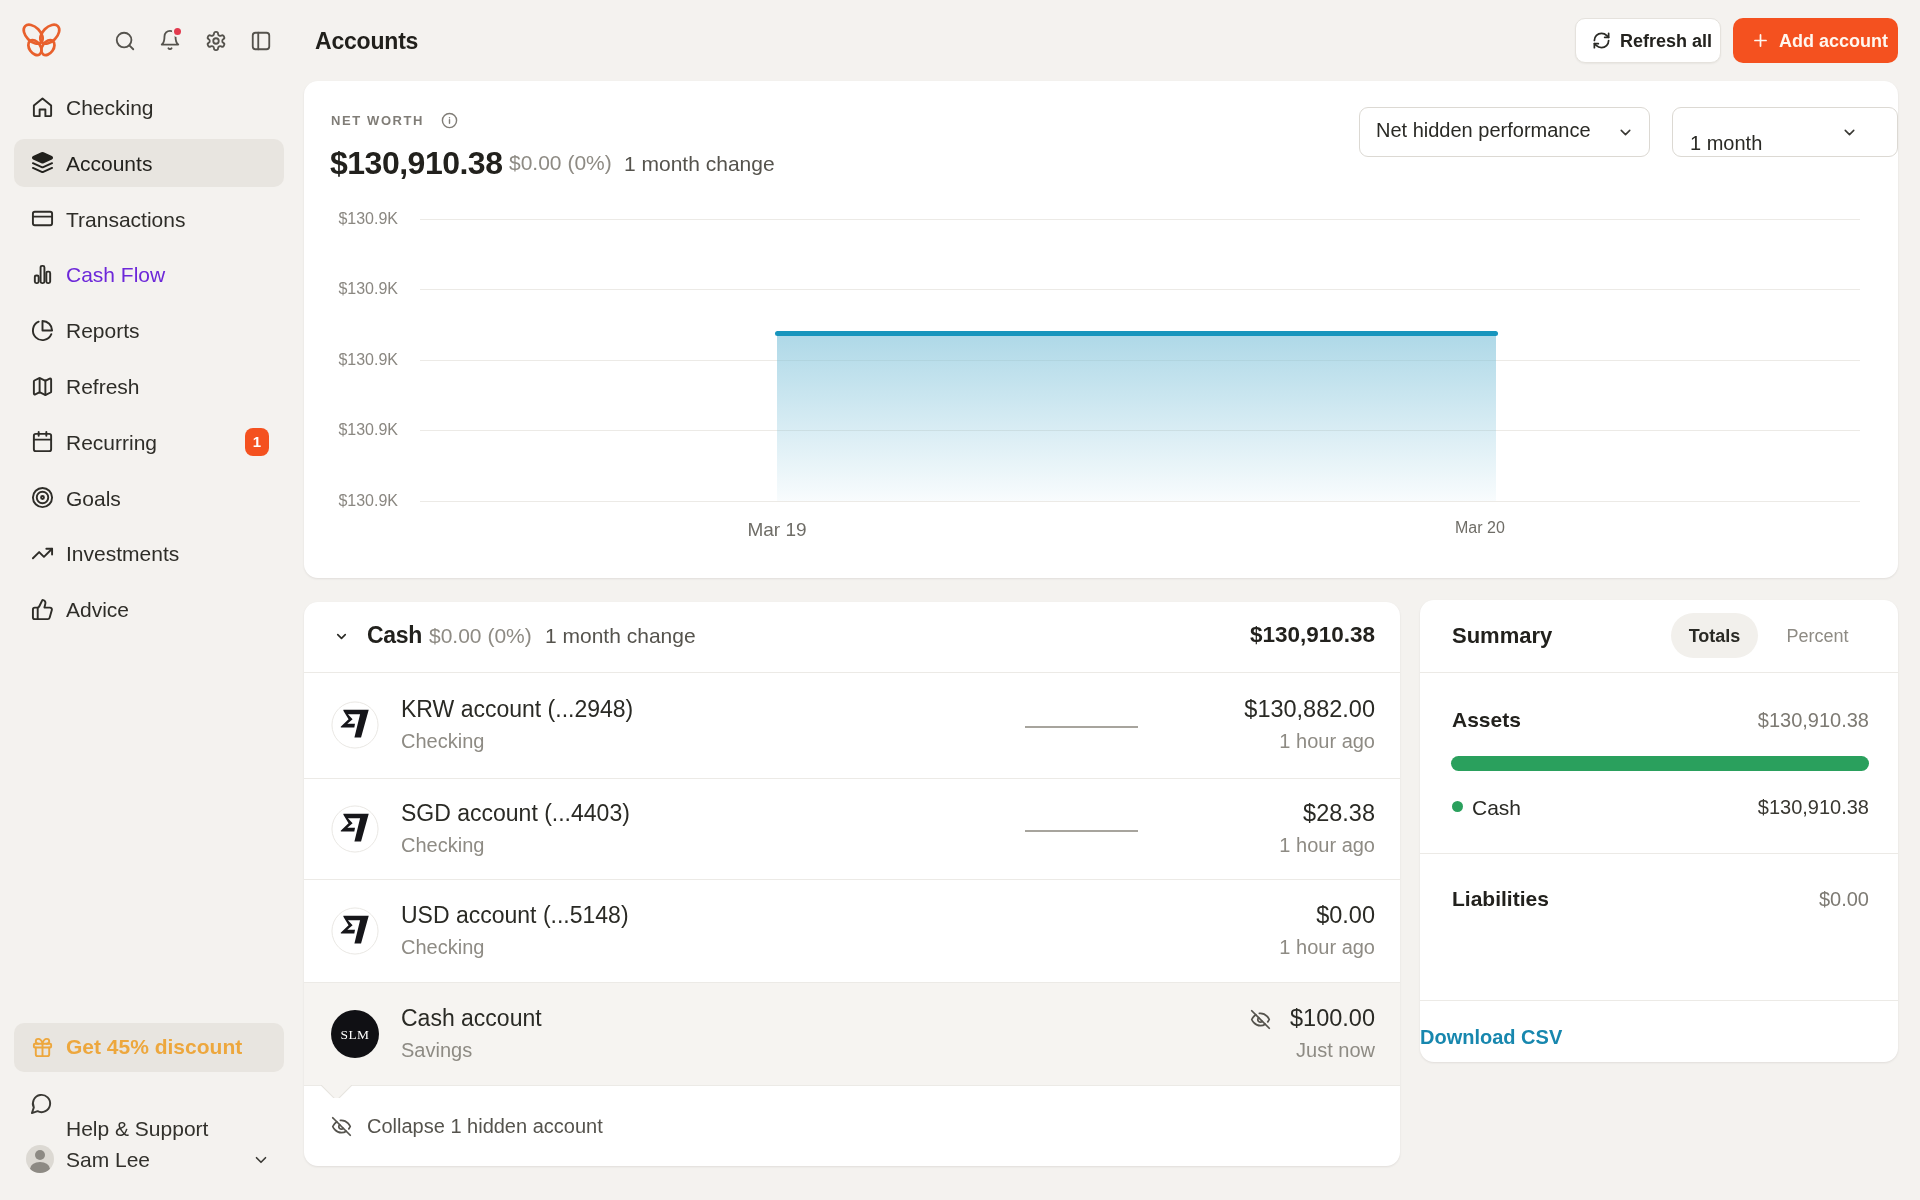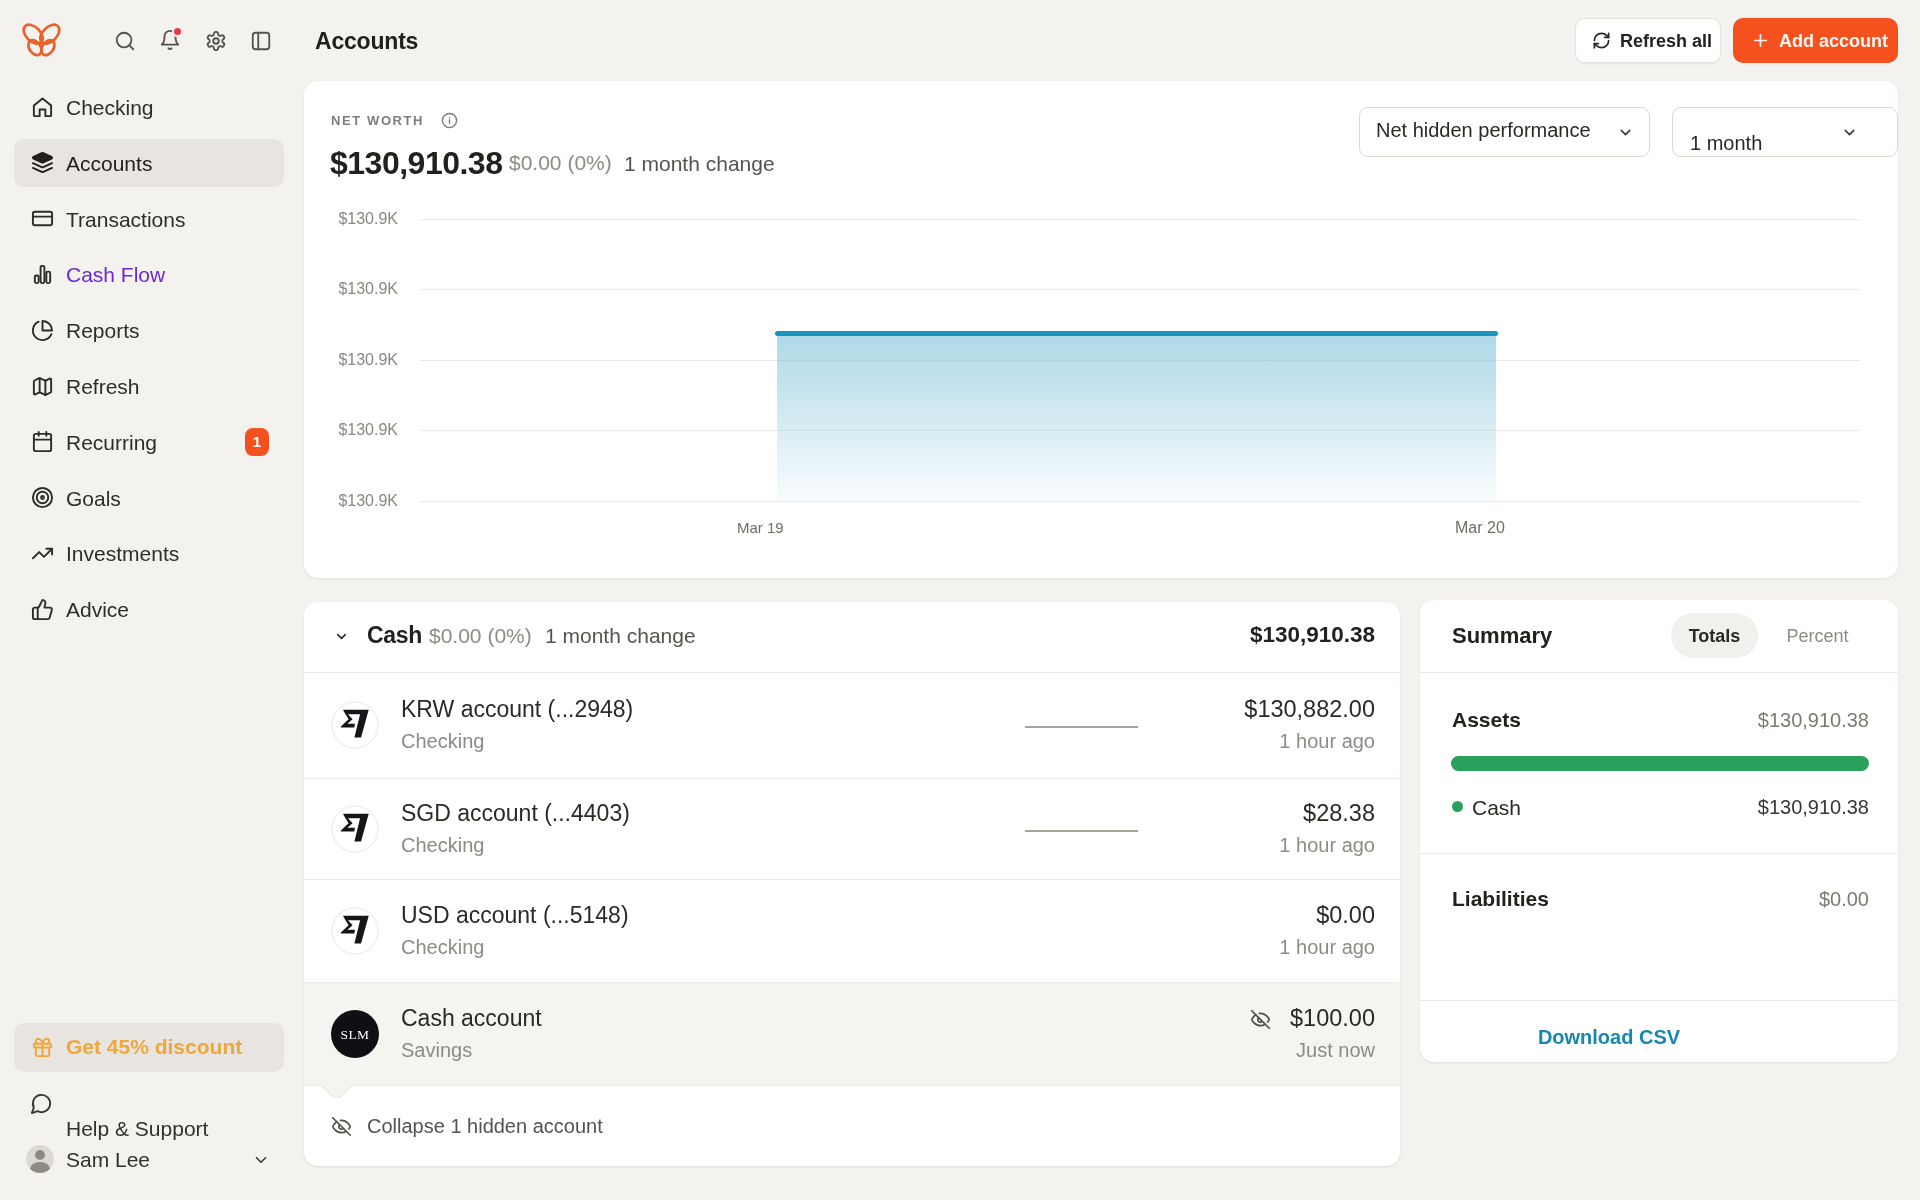--- a/index.html
+++ b/index.html
@@ -170,21 +170,21 @@
     <div class="abs r" style="left:298px;top:280px;width:100px;font-size:16px;color:#8a8781;">$130.9K</div>
     <div class="abs" style="left:420px;top:360px;width:1440px;height:1px;background:#eceae6;"></div>
     <div class="abs r" style="left:298px;top:351px;width:100px;font-size:16px;color:#8a8781;">$130.9K</div>
     <div class="abs" style="left:420px;top:430px;width:1440px;height:1px;background:#eceae6;"></div>
     <div class="abs r" style="left:298px;top:421px;width:100px;font-size:16px;color:#8a8781;">$130.9K</div>
     <div class="abs" style="left:420px;top:501px;width:1440px;height:1px;background:#eceae6;"></div>
     <div class="abs r" style="left:298px;top:492px;width:100px;font-size:16px;color:#8a8781;">$130.9K</div>
   </div>
 <div class="abs" style="left:777px;top:334.5px;width:719px;height:166.5px;background:linear-gradient(to bottom, rgba(125,193,217,.62), rgba(125,193,217,.05));"></div>
 <div class="abs" style="left:775px;top:331px;width:723px;height:4.5px;border-radius:3px;background:#1795bd;"></div>
-<div class="abs" style="left:737px;top:519px;width:80px;font-size:15px;color:#6f6d67;">Mar 19</div>
+<div class="abs" style="left:737px;top:519px;width:80px;text-align:center;font-size:19px;color:#6f6d67;">Mar 19</div>
 <div class="abs" style="left:1455px;top:519px;width:80px;text-align:left;font-size:16px;color:#6f6d67;">Mar 20</div>
 
 <div class="card abs" style="left:304px;top:602px;width:1096px;height:564px;overflow:hidden;">
 </div>
 
 <svg class="abs" style="left:334px;top:629px;" width="15" height="15" viewBox="0 0 24 24" fill="none" stroke="#2a2a25" stroke-width="2.6" stroke-linecap="round" stroke-linejoin="round">
     <path d="m6 9 6 6 6-6"></path>
   </svg>
 <div class="abs" style="left:367px;top:622px;font-size:23px;font-weight:700;color:#22211d;letter-spacing:-.3px;">Cash</div>
 <div class="abs" style="left:429px;top:624px;font-size:21px;color:#8e8b84;">$0.00 (0%)</div>
@@ -261,13 +261,13 @@
 <div class="abs r" style="left:1569px;top:709px;width:300px;font-size:20px;color:#7d7a73;">$130,910.38</div>
 <div class="abs" style="left:1451px;top:756px;width:418px;height:15px;border-radius:8px;background:#2aa05d;"></div>
 <div class="abs" style="left:1452px;top:801px;width:11px;height:11px;border-radius:50%;background:#2aa05d;"></div>
 <div class="abs" style="left:1472px;top:796px;font-size:21px;color:#2a2a25;">Cash</div>
 <div class="abs r" style="left:1569px;top:796px;width:300px;font-size:20px;color:#3a3832;">$130,910.38</div>
 <div class="abs" style="left:1420px;top:853px;width:478px;height:1px;background:#eceae6;"></div>
 
 <div class="abs" style="left:1452px;top:887px;font-size:21px;font-weight:700;color:#22211d;">Liabilities</div>
 <div class="abs r" style="left:1569px;top:888px;width:300px;font-size:20px;color:#7d7a73;">$0.00</div>
 <div class="abs" style="left:1420px;top:1000px;width:478px;height:1px;background:#eceae6;"></div>
-<div class="abs" style="left:1420px;top:1026px;width:378px;text-align:center;font-size:20px;font-weight:700;color:#1787ae;">Download CSV</div>
+<div class="abs" style="left:1420px;top:1026px;width:378px;text-align:left;font-size:20px;font-weight:700;color:#1787ae;">Download CSV</div>
 
 </body></html>

